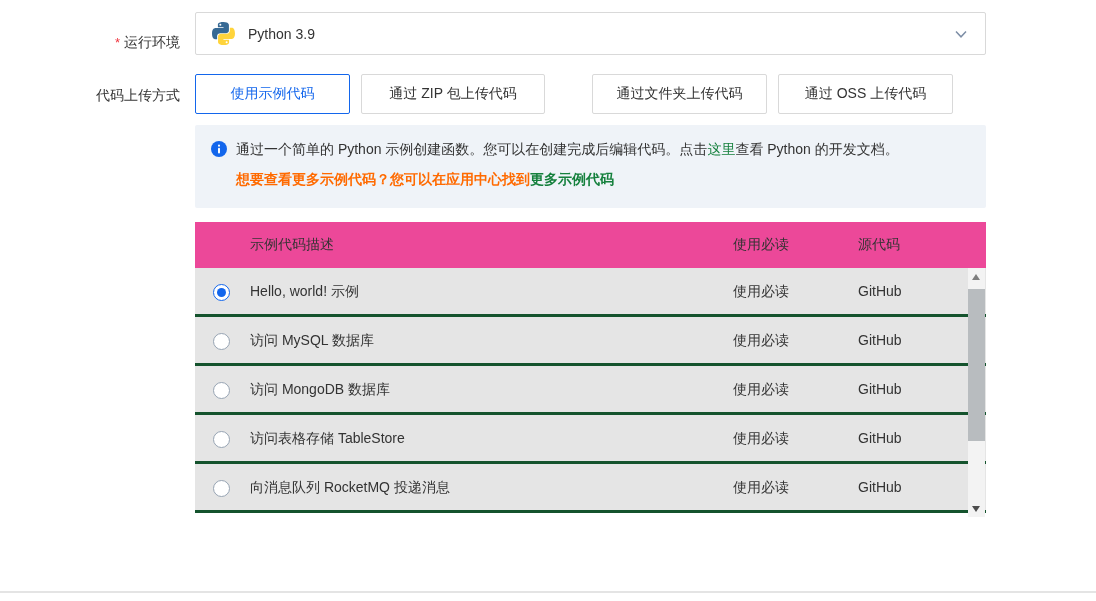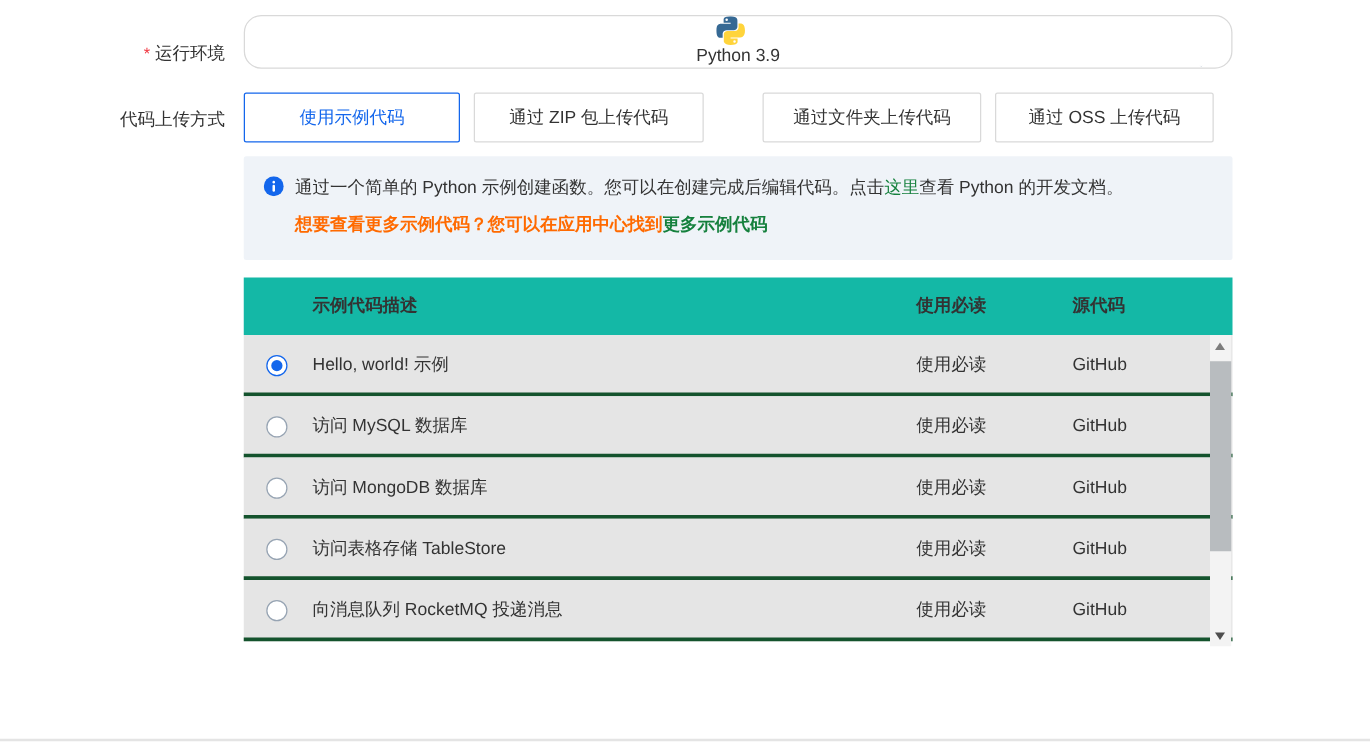--- a/index.html
+++ b/index.html
@@ -5,44 +5,44 @@
   * { margin:0; padding:0; box-sizing:border-box; }
   body { background:#fff; font-family:"Liberation Sans","DejaVu Sans",sans-serif; }
   .page { position:relative; width:1096px; height:601px; background:#fff; overflow:hidden; }
 
   
   .field-label { position:absolute; left:0; width:180px; text-align:right; font-size:14px; color:#333; }
   .field-label .req { color:#f0353f; margin-right:4px; font-size:13px; }
 
   
   .select { position:absolute; left:195px; top:12px; width:791px; height:43px; border:1px solid #d9d9d9;
-            border-radius:14px; background:#fff; display:flex; align-items:center; padding:0 16px; cursor:pointer;flex-direction:column; }
+            border-radius:2px; background:#fff; display:flex; align-items:center; padding:0 16px; cursor:pointer; }
   .select .py-icon { width:23px; height:23px; margin-right:13px; flex:0 0 auto; }
   .select .select-value { font-size:14px; color:#333; }
   .select .chev { margin-left:auto; width:16px; height:16px; }
 
   
   .tabs { position:absolute; left:195px; top:74px; display:flex; }
   .tab { height:40px; border:1px solid #d9d9d9; border-radius:2px; background:#fff; margin-right:11px;
          display:flex; align-items:center; justify-content:center; font-size:14px; color:#333; cursor:pointer; }
-  .tab.w1 { width:173px; } .tab.w2 { width:184px; } .tab.w3 { width:175px;margin-left:36px; } .tab.w4 { width:175px; }
+  .tab.w1 { width:155px; } .tab.w2 { width:184px; } .tab.w3 { width:175px;margin-left:36px; } .tab.w4 { width:175px; }
   .tab.active { border-color:#1366ec; color:#1366ec; }
 
   
   .infobox { position:absolute; left:195px; top:125px; width:791px; height:83px; background:#eff3f8;
              border-radius:2px; padding:15px 16px 0 16px; }
   .info-line1 { display:flex; align-items:flex-start; font-size:14px; color:#333; line-height:18px; }
   .info-line1 .info-icon { width:16px; height:16px; margin:1px 9px 0 0; flex:0 0 auto; }
   .link { color:#15803d; text-decoration:none; cursor:pointer; }
   .info-line2 { margin:13px 0 0 25px; font-size:14px; font-weight:bold; color:#ff6a00; }
   .info-line2 .link { font-weight:bold; }
 
   
   .sample-table { position:absolute; left:195px; top:222px; width:791px; }
-  .thead { position:relative; height:46px; background:#14b8a6;font-weight:bold; }
+  .thead { position:relative; height:46px; background:#ec4899; }
   .thead span { position:absolute; top:14px; font-size:14px; color:#333; }
   .tbody { position:relative; }
   .trow { position:relative; height:49px; background:#e5e5e5; border-bottom:3px solid #14532d; }
   .col-desc { left:55px; } .col-readme { left:538px; } .col-source { left:663px; }
   .trow span.cell, .trow a.cell { position:absolute; top:15px; font-size:14px; color:#333; }
   .radio { position:absolute; left:18px; top:16px; width:17px; height:17px; border:1.5px solid #97a4b3;
            border-radius:50%; background:#fff; cursor:pointer; }
   .radio.checked { border-color:#1366ec; }
   .radio.checked::after { content:""; position:absolute; left:50%; top:50%; width:9px; height:9px;
            margin:-4.5px 0 0 -4.5px; border-radius:50%; background:#1366ec; }

